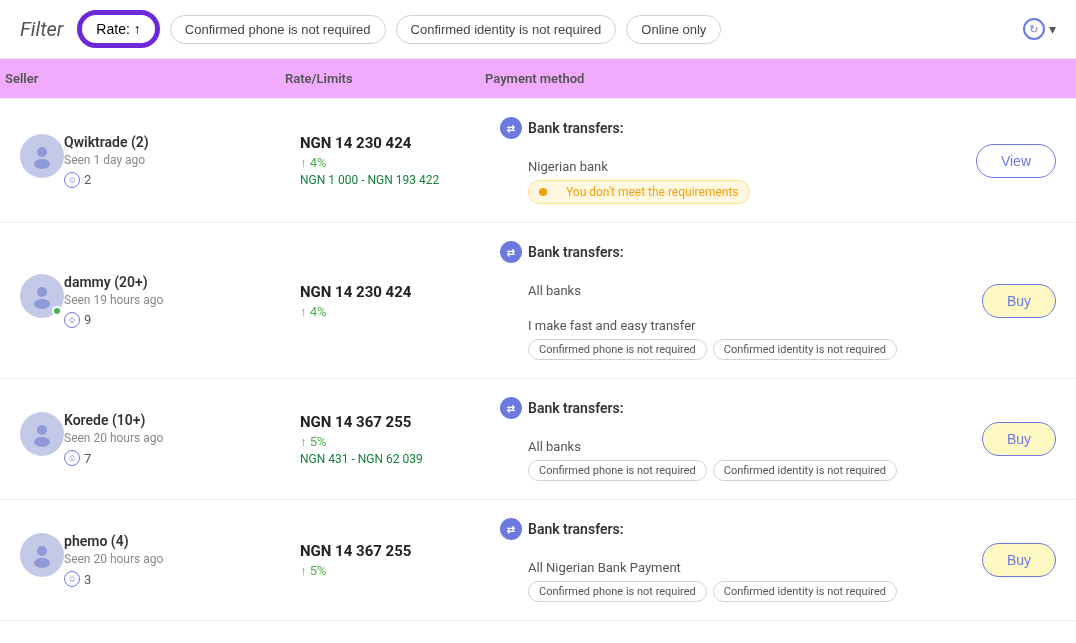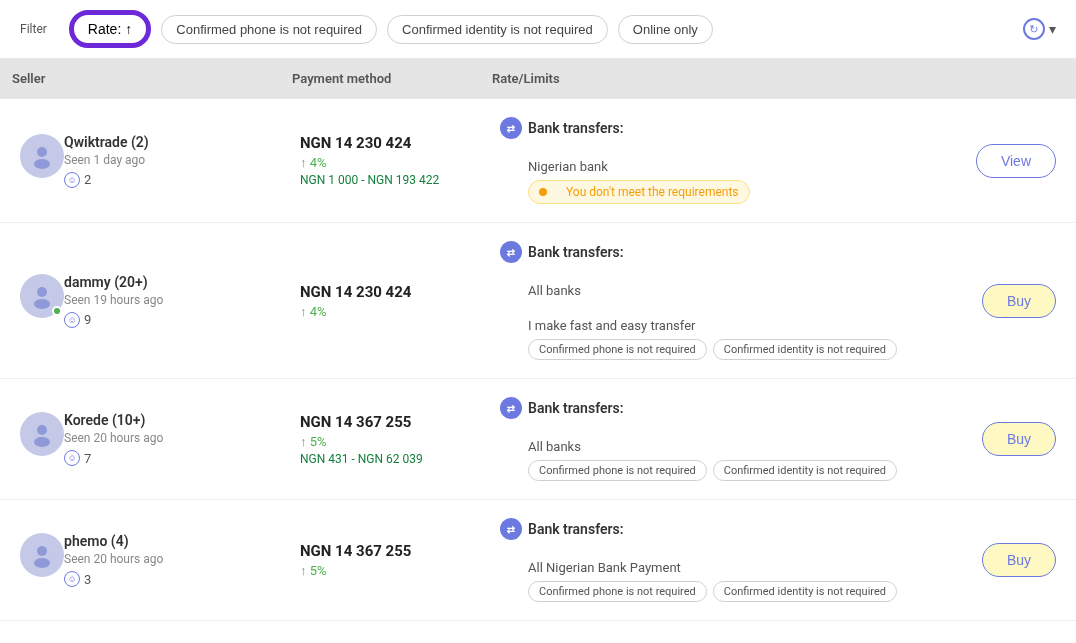--- a/index.html
+++ b/index.html
@@ -7,23 +7,24 @@
     
     
     .filter-bar {
       display: flex;
       align-items: center;
       padding: 10px 20px;
       border-bottom: 1px solid #e8e8e8;
       gap: 10px;
     }
     .filter-label {
-      font-size: 12px;
-      color: #555;
-      margin-right: 12px;
+      font-size: 20px;
+      color: #555;
+      margin-right: 4px;
+      font-style: italic;
     }
     .filter-btn-rate {
       display: flex;
       align-items: center;
       gap: 4px;
       border: 5px solid #6d28d9;
       border-radius: 20px;
       padding: 6px 14px;
       font-size: 14px;
       cursor: pointer;
@@ -64,22 +65,22 @@
       align-items: center;
       justify-content: center;
       color: #6c7ae0;
       font-size: 11px;
     }
 
     
     .table-header {
       display: grid;
       grid-template-columns: 280px 200px 1fr 120px;
-      padding: 12px 12px;
-      background: #e5e5e5;
+      padding: 12px 5px;
+      background: #f0abfc;
       font-size: 13px;
       font-weight: 600;
       color: #555;
       border-bottom: 1px solid #e8e8e8;
     }
 
     
     .trade-row {
       display: grid;
       grid-template-columns: 280px 200px 1fr 120px;
@@ -275,22 +276,22 @@
   <div class="filter-bar-right">
     <button class="refresh-btn">
       <span class="refresh-icon">↻</span>
       <span class="chevron-down"></span>
     </button>
   </div>
 </div>
 
 <div class="table-header">
   <div>Seller</div>
+  <div>Rate/Limits</div>
   <div>Payment method</div>
-  <div>Rate/Limits</div>
   <div></div>
 </div>
 
 <div id="rows-container">
     <div class="trade-row">
       <div class="seller-cell">
         <div class="avatar">
           <svg width="26" height="26" viewBox="0 0 26 26" fill="none" xmlns="http://www.w3.org/2000/svg">
     <circle cx="13" cy="9" r="5" fill="#9099d8"></circle>
     <ellipse cx="13" cy="21" rx="8" ry="5" fill="#9099d8"></ellipse>

